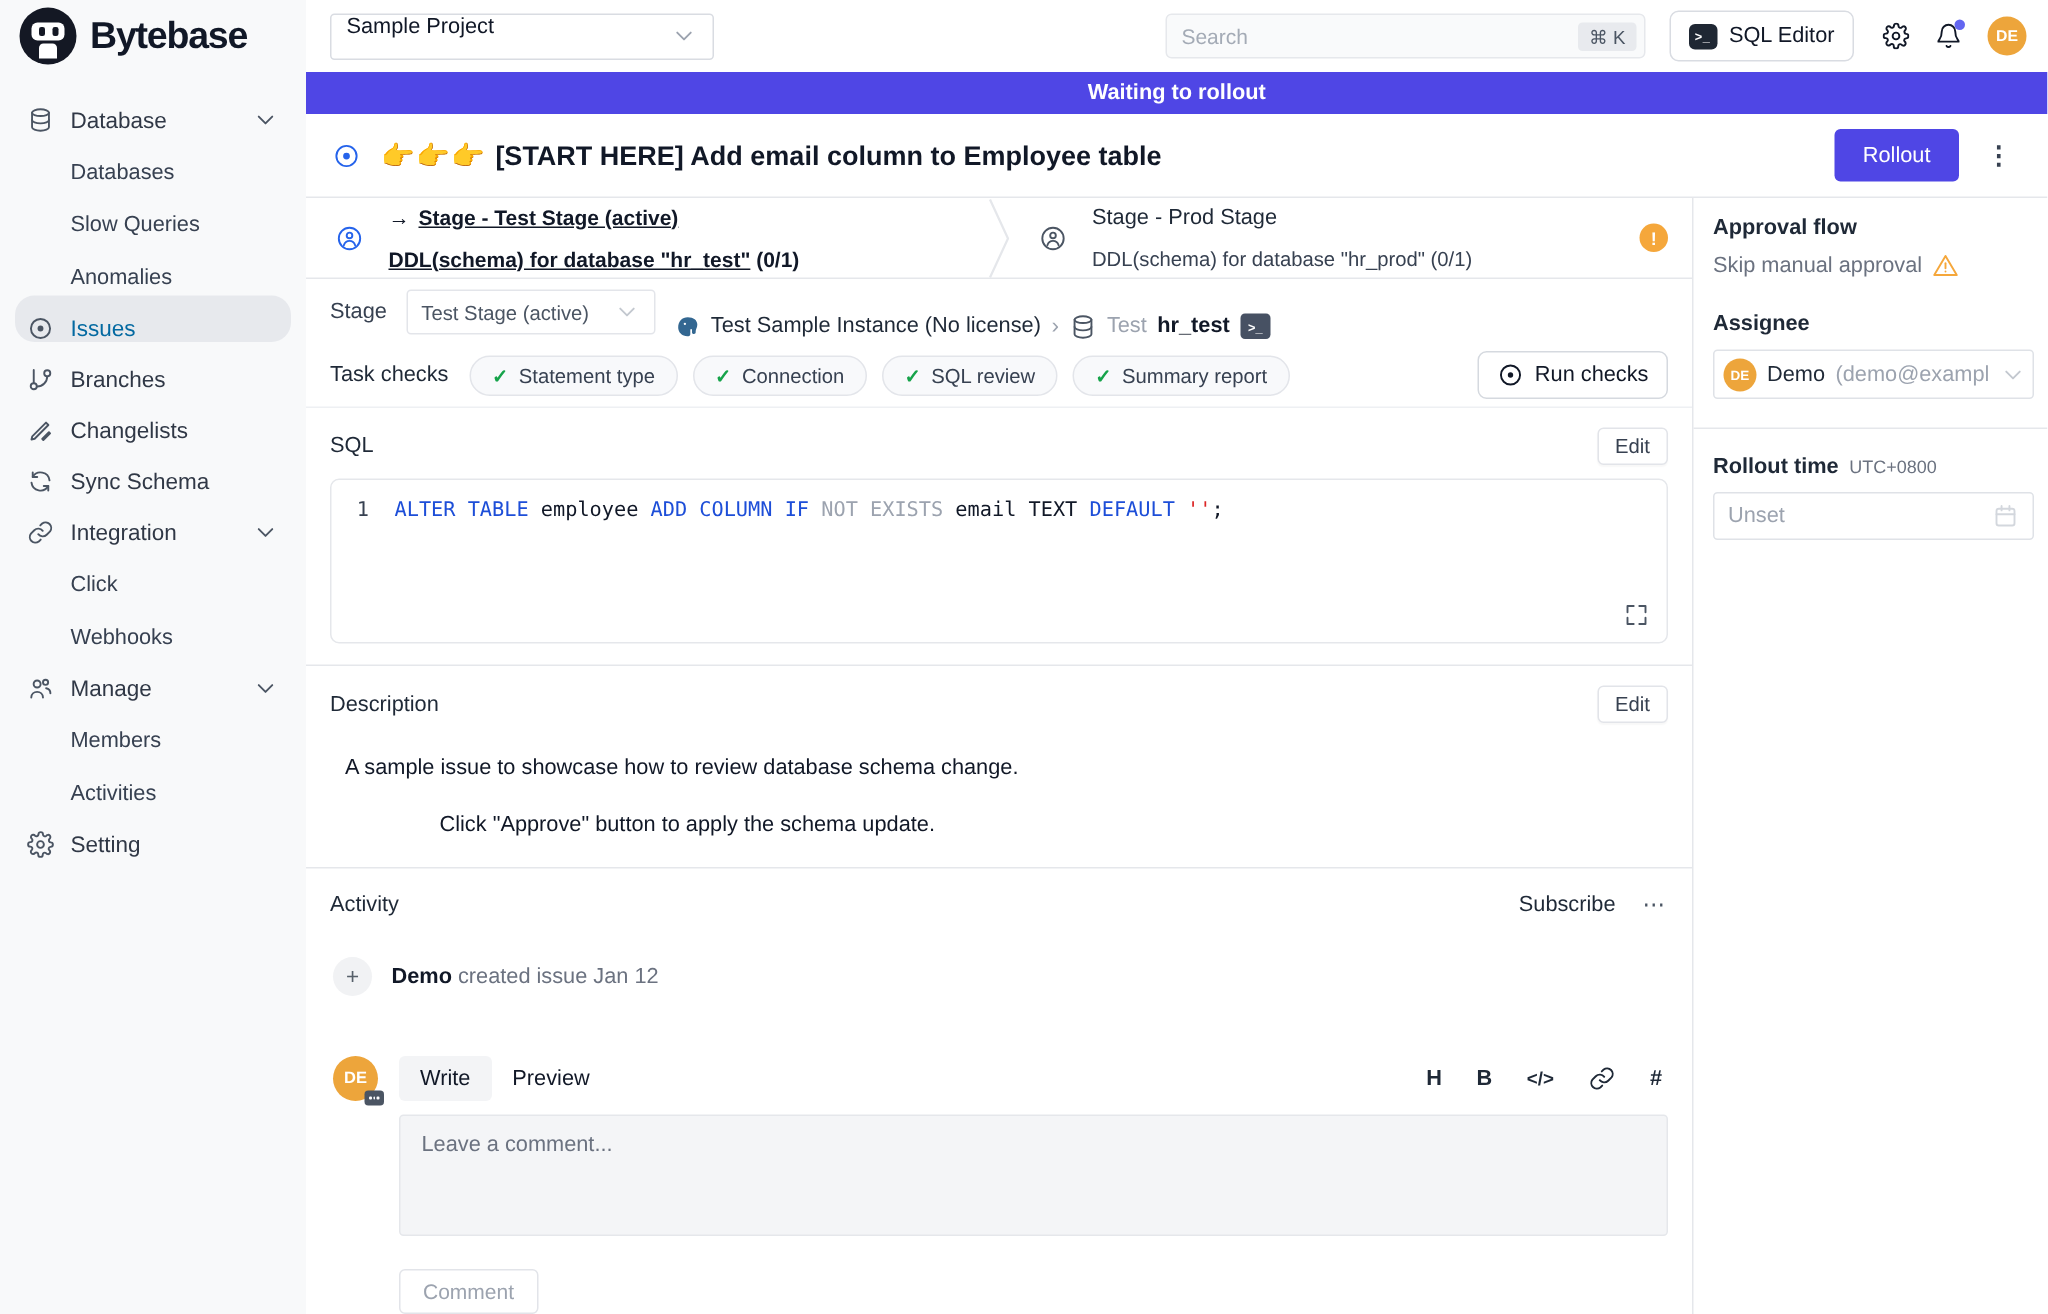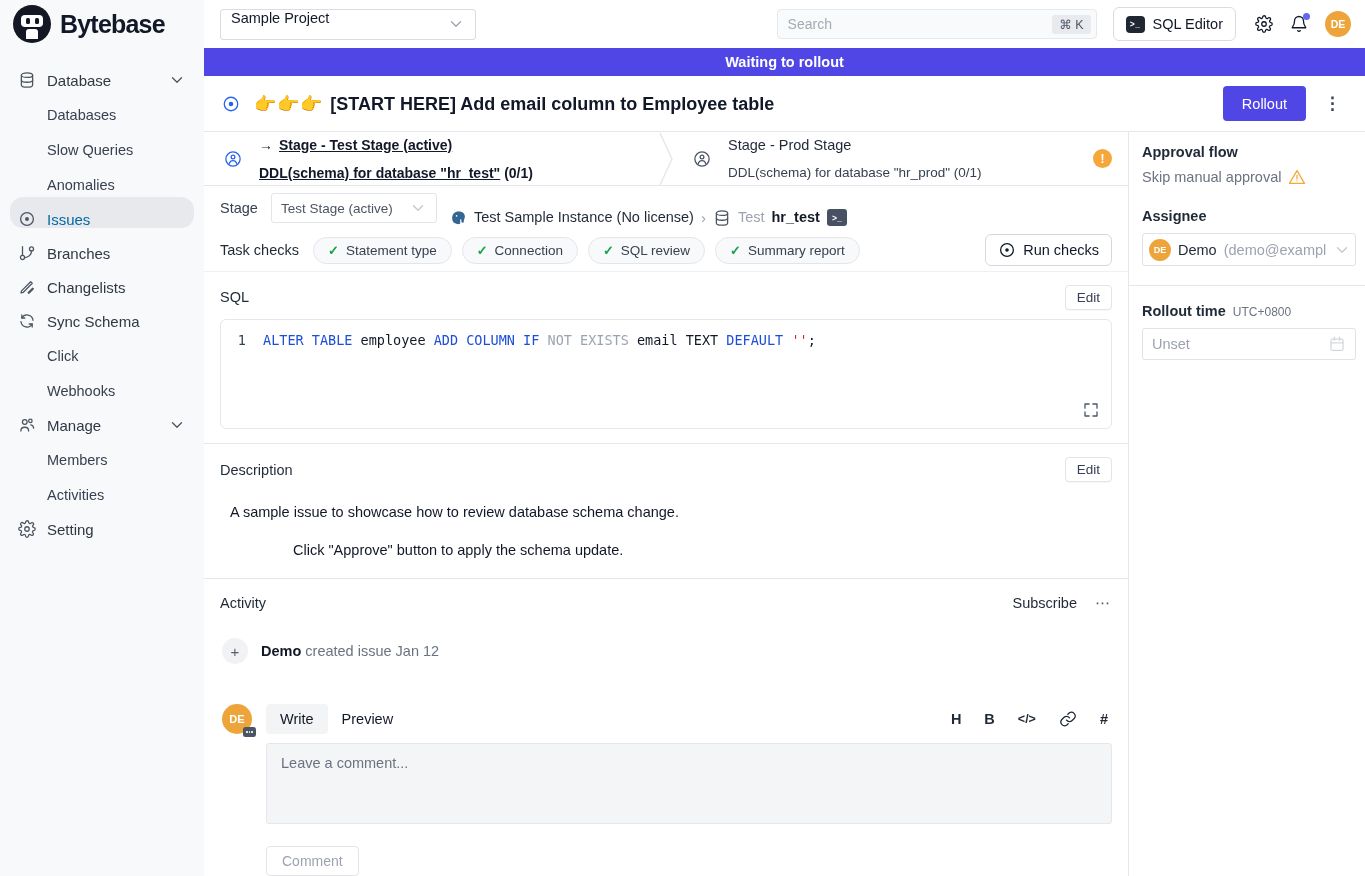--- a/index.html
+++ b/index.html
@@ -238,20 +238,34 @@
         <span class="icon">
             <svg class="ic" viewBox="0 0 24 24" stroke="#4b5563">
               <path d="M20 11a8 8 0 0 0-14.9-3"></path>
               <path d="M4 13a8 8 0 0 0 14.9 3"></path>
               <polyline points="5.1 4 5.1 8 9.1 8"></polyline>
               <polyline points="18.9 20 18.9 16 14.9 16"></polyline>
             </svg>
           </span>
         <span>Sync Schema</span>
       </div>
+      <div class="nav-item">
+        <span class="icon">
+            <svg class="ic" viewBox="0 0 24 24" stroke="#4b5563">
+              <path d="M10 13.5a5 5 0 0 0 7.5.5l3-3a5 5 0 0 0-7-7l-1.7 1.7"></path>
+              <path d="M14 10.5a5 5 0 0 0-7.5-.5l-3 3a5 5 0 0 0 7 7l1.7-1.7"></path>
+            </svg>
+          </span>
+        <span>Integration</span>
+        <span class="icon chev">
+            <svg class="ic" viewBox="0 0 24 24" width="14" height="14" stroke="#6b7280">
+              <polyline points="6 9 12 15 18 9"></polyline>
+            </svg>
+          </span>
+      </div>
       <div class="nav-item child">
           <span>Click</span>
         </div>
       <div class="nav-item child">
           <span>Webhooks</span>
         </div>
       <div class="nav-item">
         <span class="icon">
             <svg class="ic" viewBox="0 0 24 24" stroke="#4b5563">
               <circle cx="9" cy="8" r="3.1"></circle>

